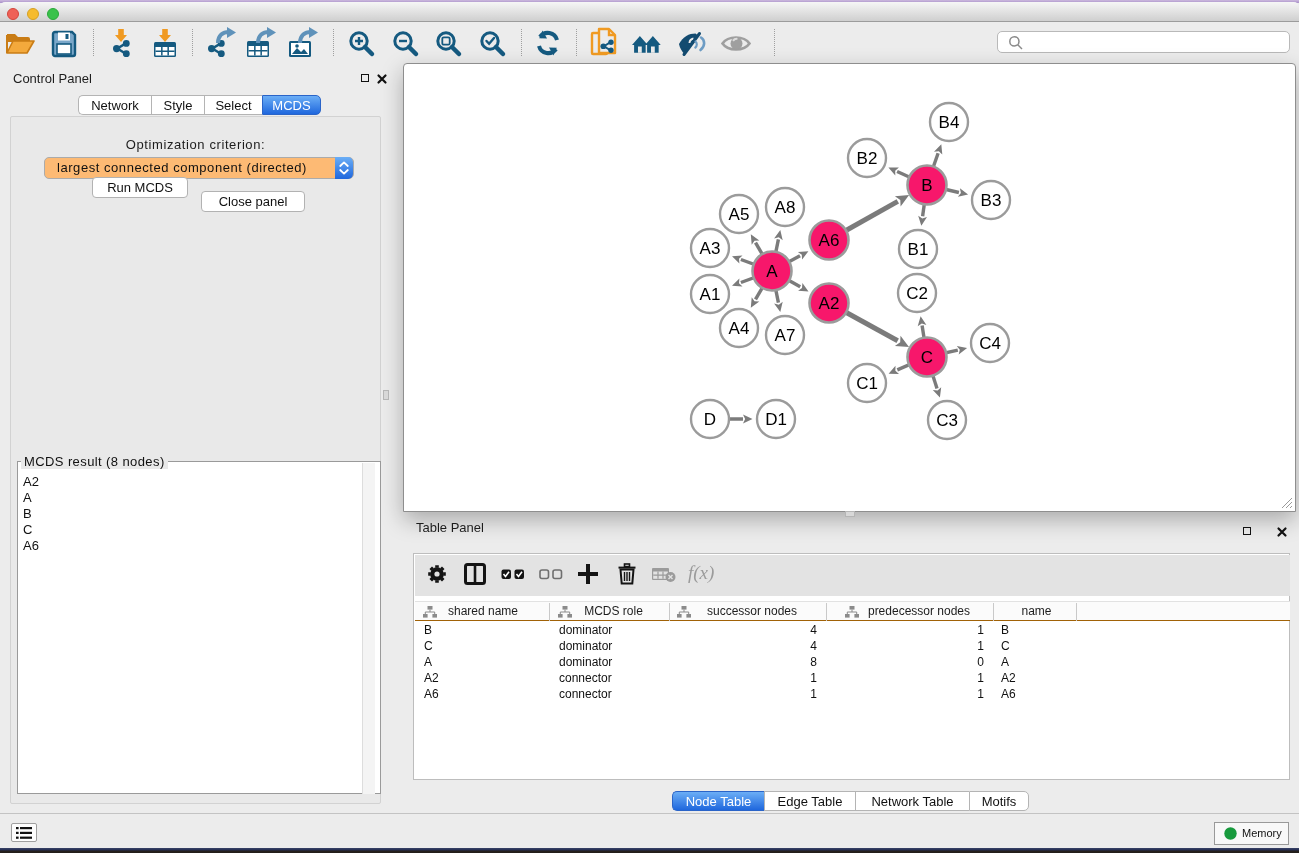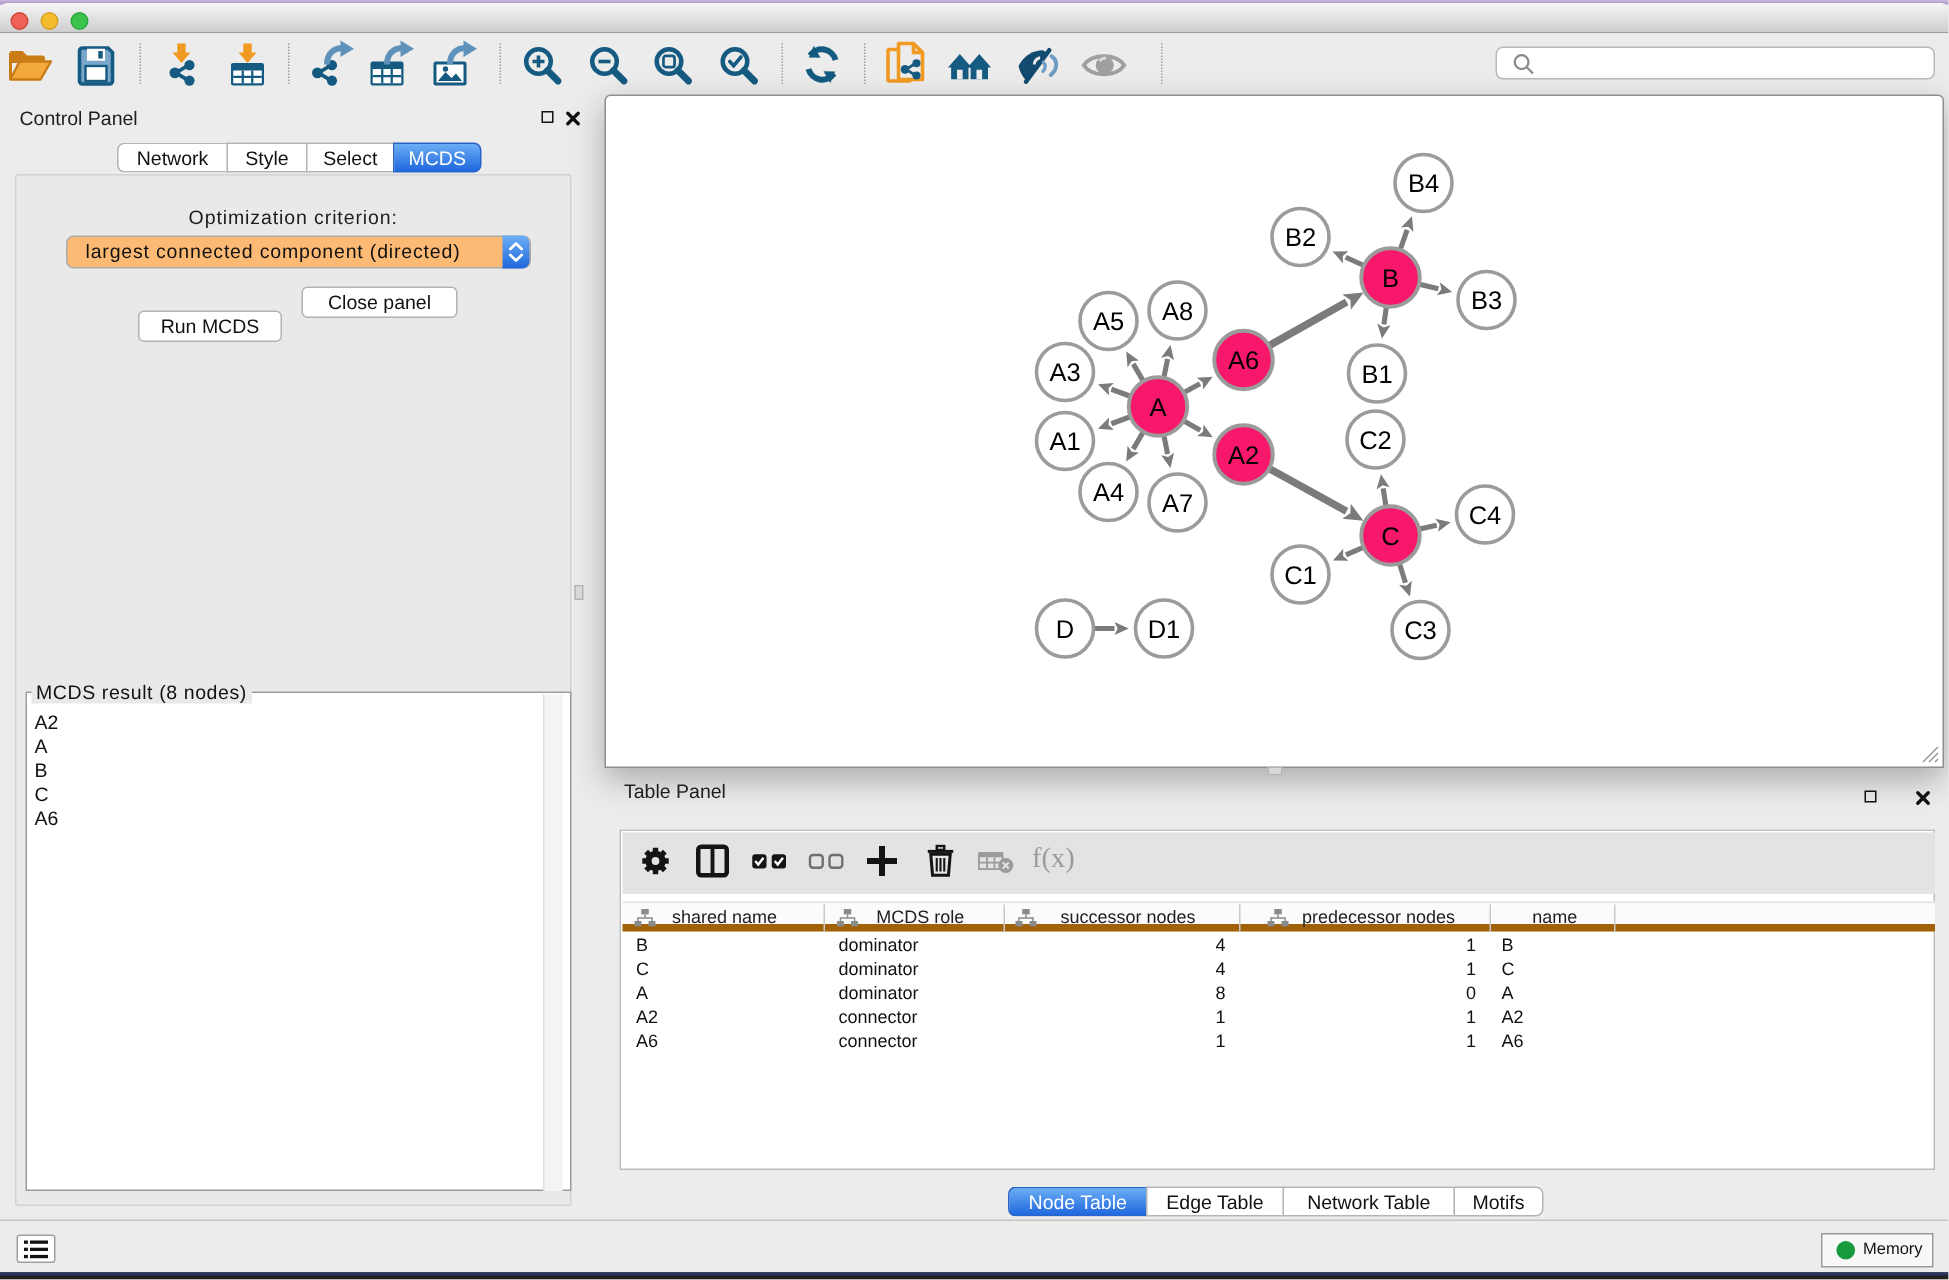--- a/index.html
+++ b/index.html
@@ -34,21 +34,21 @@
 #fieldset .sb{position:absolute;right:5px;top:1px;width:13px;height:331px;background:#f4f4f4;border-left:1px solid #ddd}
 #mcdslist{position:absolute;left:5px;top:12px;font-size:13px;color:#111;line-height:16px}
 
 #netwin{left:403px;top:63px;width:893px;height:449px;background:#fff;border:1px solid #8e8e8e;box-shadow:0 8px 22px rgba(0,0,0,.28);border-radius:4px 4px 0 0}
 #nettb{position:absolute;left:0;top:0;width:100%;height:21px;background:linear-gradient(#f5f5f5,#d2d2d2);border-bottom:1px solid #a6a6a6;border-radius:4px 4px 0 0}
 #nettb .t{position:absolute;left:0;right:0;top:3px;text-align:center;font-size:13px;color:#333}
 
 #tpTitle{left:416px;top:520px;font-size:13px;color:#1d1d1d}
 #tpBox{left:413px;top:553px;width:877px;height:227px;background:#fff;border:1px solid #bdbdbd}
 #tpToolbar{position:absolute;left:1px;top:1px;width:875px;height:41px;background:#e3e3e3}
-#thead{position:absolute;left:1px;top:47px;width:875px;height:20px;background:#fbfbfb;border-top:1px solid #e2e2e2;border-bottom:5px solid #a16207}
+#thead{position:absolute;left:1px;top:47px;width:875px;height:20px;background:#fbfbfb;border-top:1px solid #e2e2e2;border-bottom:1px solid #a16207}
 .hsep{position:absolute;top:1px;width:1px;height:18px;background:#c9c9c9}
 .hlab{position:absolute;top:2px;font-size:12px;color:#1d1d1d}
 .cell{position:absolute;font-size:12px;color:#111;height:16px;line-height:16px}
 
 #statusbar{left:0;top:813px;width:1299px;height:35px;background:#ececec;border-top:1px solid #c3c3c3}
 #listbtn{left:11px;top:823px;width:26px;height:19px;background:#fdfdfd;border:1px solid #9f9f9f;border-radius:2px}
 #membtn{left:1214px;top:822px;width:75px;height:23px;background:#f8f8f8;border:1px solid #999;font-size:11px;color:#111}
 #deskBot{left:0;top:848px;width:1299px;height:5px;background:linear-gradient(#3a4468 0,#232c52 40%,#26211d 60%,#211d1a 100%)}
 .floatico{position:absolute;width:8px;height:8px;border:1.5px solid #111}
 svg{position:absolute;overflow:visible}
@@ -227,21 +227,21 @@
 <div class="abs" id="optlabel">Optimization criterion:</div>
 <div class="abs" id="dropdown">
     <span class="txt">largest connected component (directed)</span>
   <div class="spin">
       <svg width="10" height="14" style="left:4px;top:4px" viewBox="0 0 10 14">
         <path d="M1.2 5 L5 1.4 L8.8 5" fill="none" stroke="#fff" stroke-width="1.8" stroke-linecap="round" stroke-linejoin="round"></path>
         <path d="M1.2 9 L5 12.6 L8.8 9" fill="none" stroke="#fff" stroke-width="1.8" stroke-linecap="round" stroke-linejoin="round"></path>
       </svg>
     </div>
 </div>
-<div class="btn" style="left:92px;top:207px;width:96px">Run MCDS</div>
+<div class="btn" style="left:92px;top:177px;width:96px">Run MCDS</div>
 <div class="btn" style="left:201px;top:191px;width:104px">Close panel</div>
 <div class="abs" id="fieldset">
   <div class="legend">MCDS result (8 nodes)</div>
   <div class="sb"></div>
   <div id="mcdslist">A2<br>A<br>B<br>C<br>A6</div>
 </div>
 
 <div class="abs" id="netwin">
   <svg id="graph" style="left:0;top:22px" width="891" height="426" viewBox="0 0 891 426">
 <line x1="368.0" y1="185.0" x2="336.9" y2="196.5" stroke="#7b7b7b" stroke-width="3.4"></line>
@@ -375,21 +375,21 @@
       </svg>
   <svg style="left:237px;top:11px" width="24" height="16" viewBox="0 0 24 16">
         <g transform="translate(0,2)">
           <rect x="0" y="0" width="17" height="12" rx="1" fill="#9b9b9b"></rect>
           <rect x="1.2" y="3.5" width="14.6" height="7.3" fill="#e3e3e3"></rect>
           <path d="M1.2 7.1 h14.6 M6 3.5 v7.3 M11 3.5 v7.3" stroke="#9b9b9b" stroke-width="1.2"></path>
         </g>
         <circle cx="18.5" cy="11" r="5" fill="#9b9b9b"></circle>
         <path d="M16.5 9 l4 4 M20.5 9 l-4 4" stroke="#e3e3e3" stroke-width="1.4"></path>
       </svg>
-  <div style="position:absolute;left:273px;top:7px;font-family:'Liberation Serif',serif;font-size:19px;color:#9b9b9b">f(x)</div>
+  <div style="position:absolute;left:273px;top:7px;font-family:'Liberation Serif',serif;font-style:italic;font-size:19px;color:#9b9b9b">f(x)</div>
   </div>
   <div id="thead">
     <div class="hsep" style="left:134px"></div>
     <div class="hsep" style="left:254px"></div>
     <div class="hsep" style="left:411px"></div>
     <div class="hsep" style="left:578px"></div>
     <div class="hsep" style="left:661px"></div>
     <svg style="left:8px;top:4px" width="14" height="12" viewBox="0 0 14 12">
         <g fill="#8b8b8b">
           <rect x="4.5" y="0" width="5" height="3.6"></rect>

